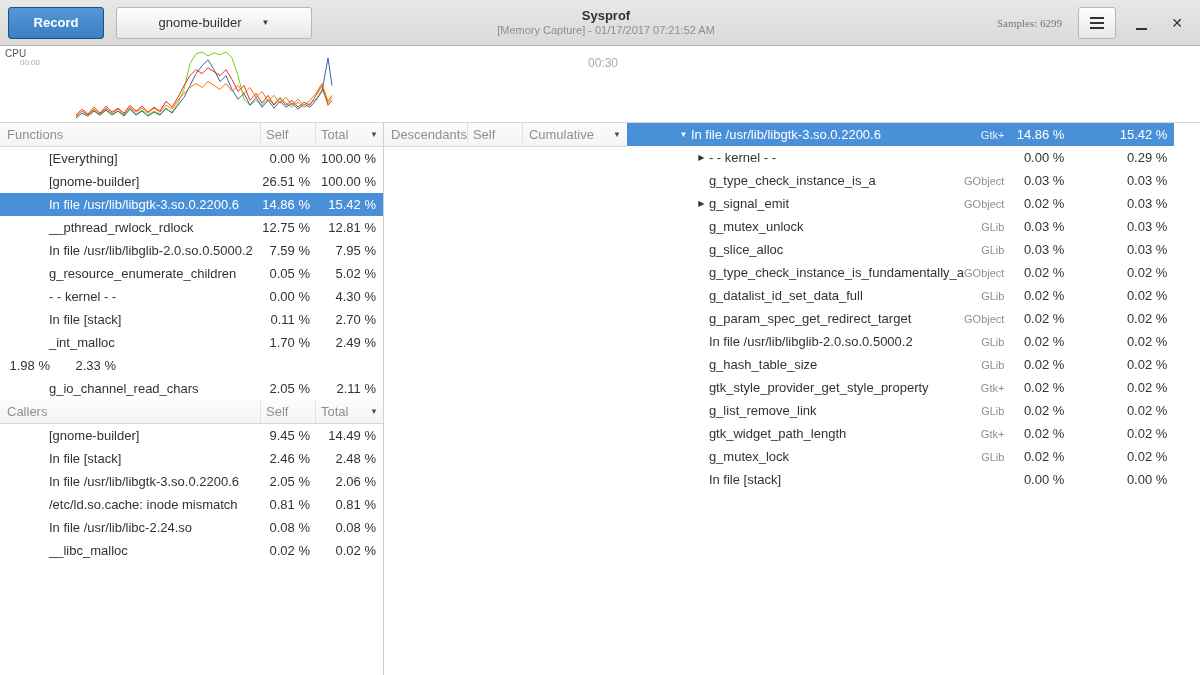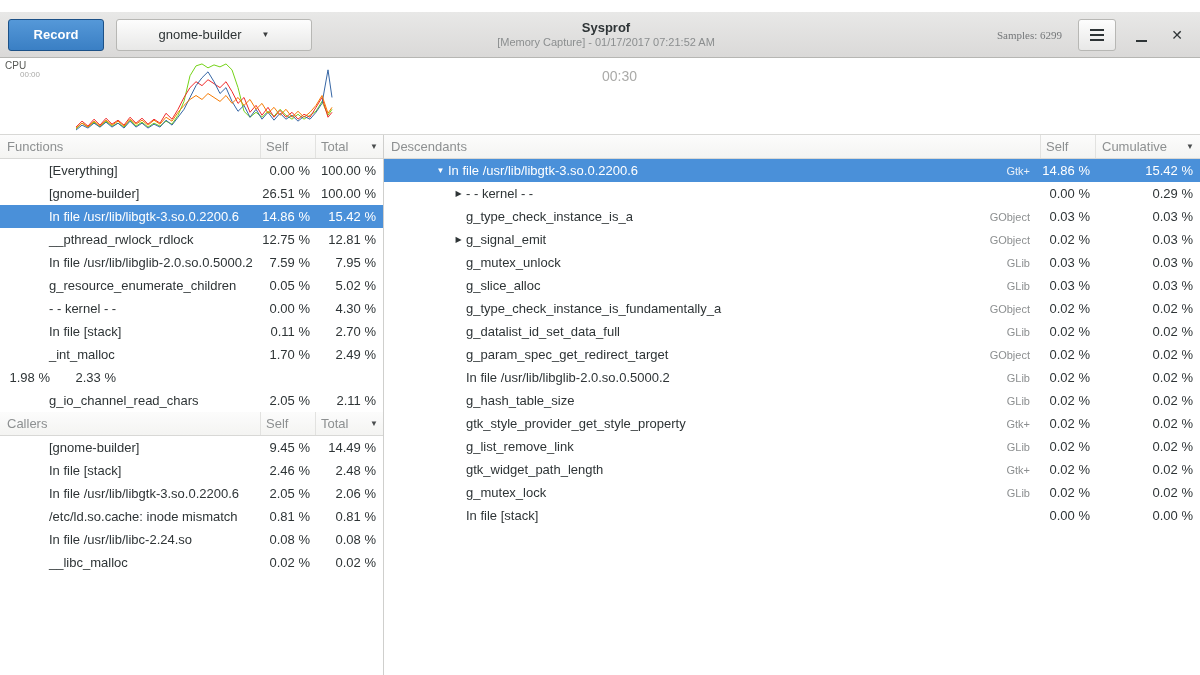--- a/index.html
+++ b/index.html
@@ -7,21 +7,21 @@
   body {
     font-family:"Liberation Sans", sans-serif;
     background:#ffffff; color:#2e3436; overflow:hidden; font-size:13px;
   }
 
   
   .headerbar {
     height:46px; display:flex; align-items:center;
     background:linear-gradient(#e8e8e7,#dad9d8);
     border-bottom:1px solid #b6b6b3;
-    padding:0 8px; position:relative;margin-top:12px;
+    padding:0 8px; position:relative;
   }
   .btn-record {
     width:96px; height:32px; border-radius:3px;
     background:linear-gradient(#5598d8,#3a7fc4);
     border:1px solid #1c5187; color:#ffffff;
     font-weight:bold; font-size:13px; font-family:inherit; cursor:pointer;
   }
   .combo {
     margin-left:12px; width:196px; height:32px; border-radius:3px;
     background:linear-gradient(#fdfdfd,#e8e8e7);
@@ -48,26 +48,26 @@
     display:flex; align-items:center; justify-content:center; color:#2e3436;
   }
   .min-icon { display:block; width:11px; height:2px; background:#2e3436; margin-top:12px; }
   .close-icon { font-size:14px; line-height:14px; color:#2e3436; }
 
   
   .cpu-area { position:relative; height:77px; border-bottom:1px solid #d8d8d6; background:#ffffff; }
   .cpu-area svg { position:absolute; left:0; top:0; width:100%; height:100%; }
   .cpu-label { position:absolute; left:5px; top:2px; font-size:10px; color:#555753; }
   .time-0 { position:absolute; left:20px; top:12px; font-size:8px; color:#aaaaa8; }
-  .time-30 { position:absolute; left:602px; top:10px; font-size:14px; color:#aaaaa8; }
+  .time-30 { position:absolute; left:588px; top:10px; font-size:12px; color:#aaaaa8; }
 
   
   .content { display:flex; height:552px; }
   .left-panel { width:384px; border-right:1px solid #cfcfcd; display:flex; flex-direction:column; background:#fff; }
-  .right-panel { flex:1; display:flex; flex-direction:column; background:#fff; }
+  .right-panel { flex:1; display:flex; flex-direction:row; background:#fff; }
 
   .table-header {
     height:24px; flex:0 0 24px; display:flex; align-items:center;
     background:linear-gradient(#fcfcfc,#f4f4f2);
     border-bottom:1px solid #d8d8d6;
     color:#8d9091; font-size:13px;
   }
   .hc { height:100%; display:flex; align-items:center; }
   .hc-name { flex:1; padding-left:7px; }
   .hc-self { width:55px; border-left:1px solid #e2e2e0; padding-left:5px; }

